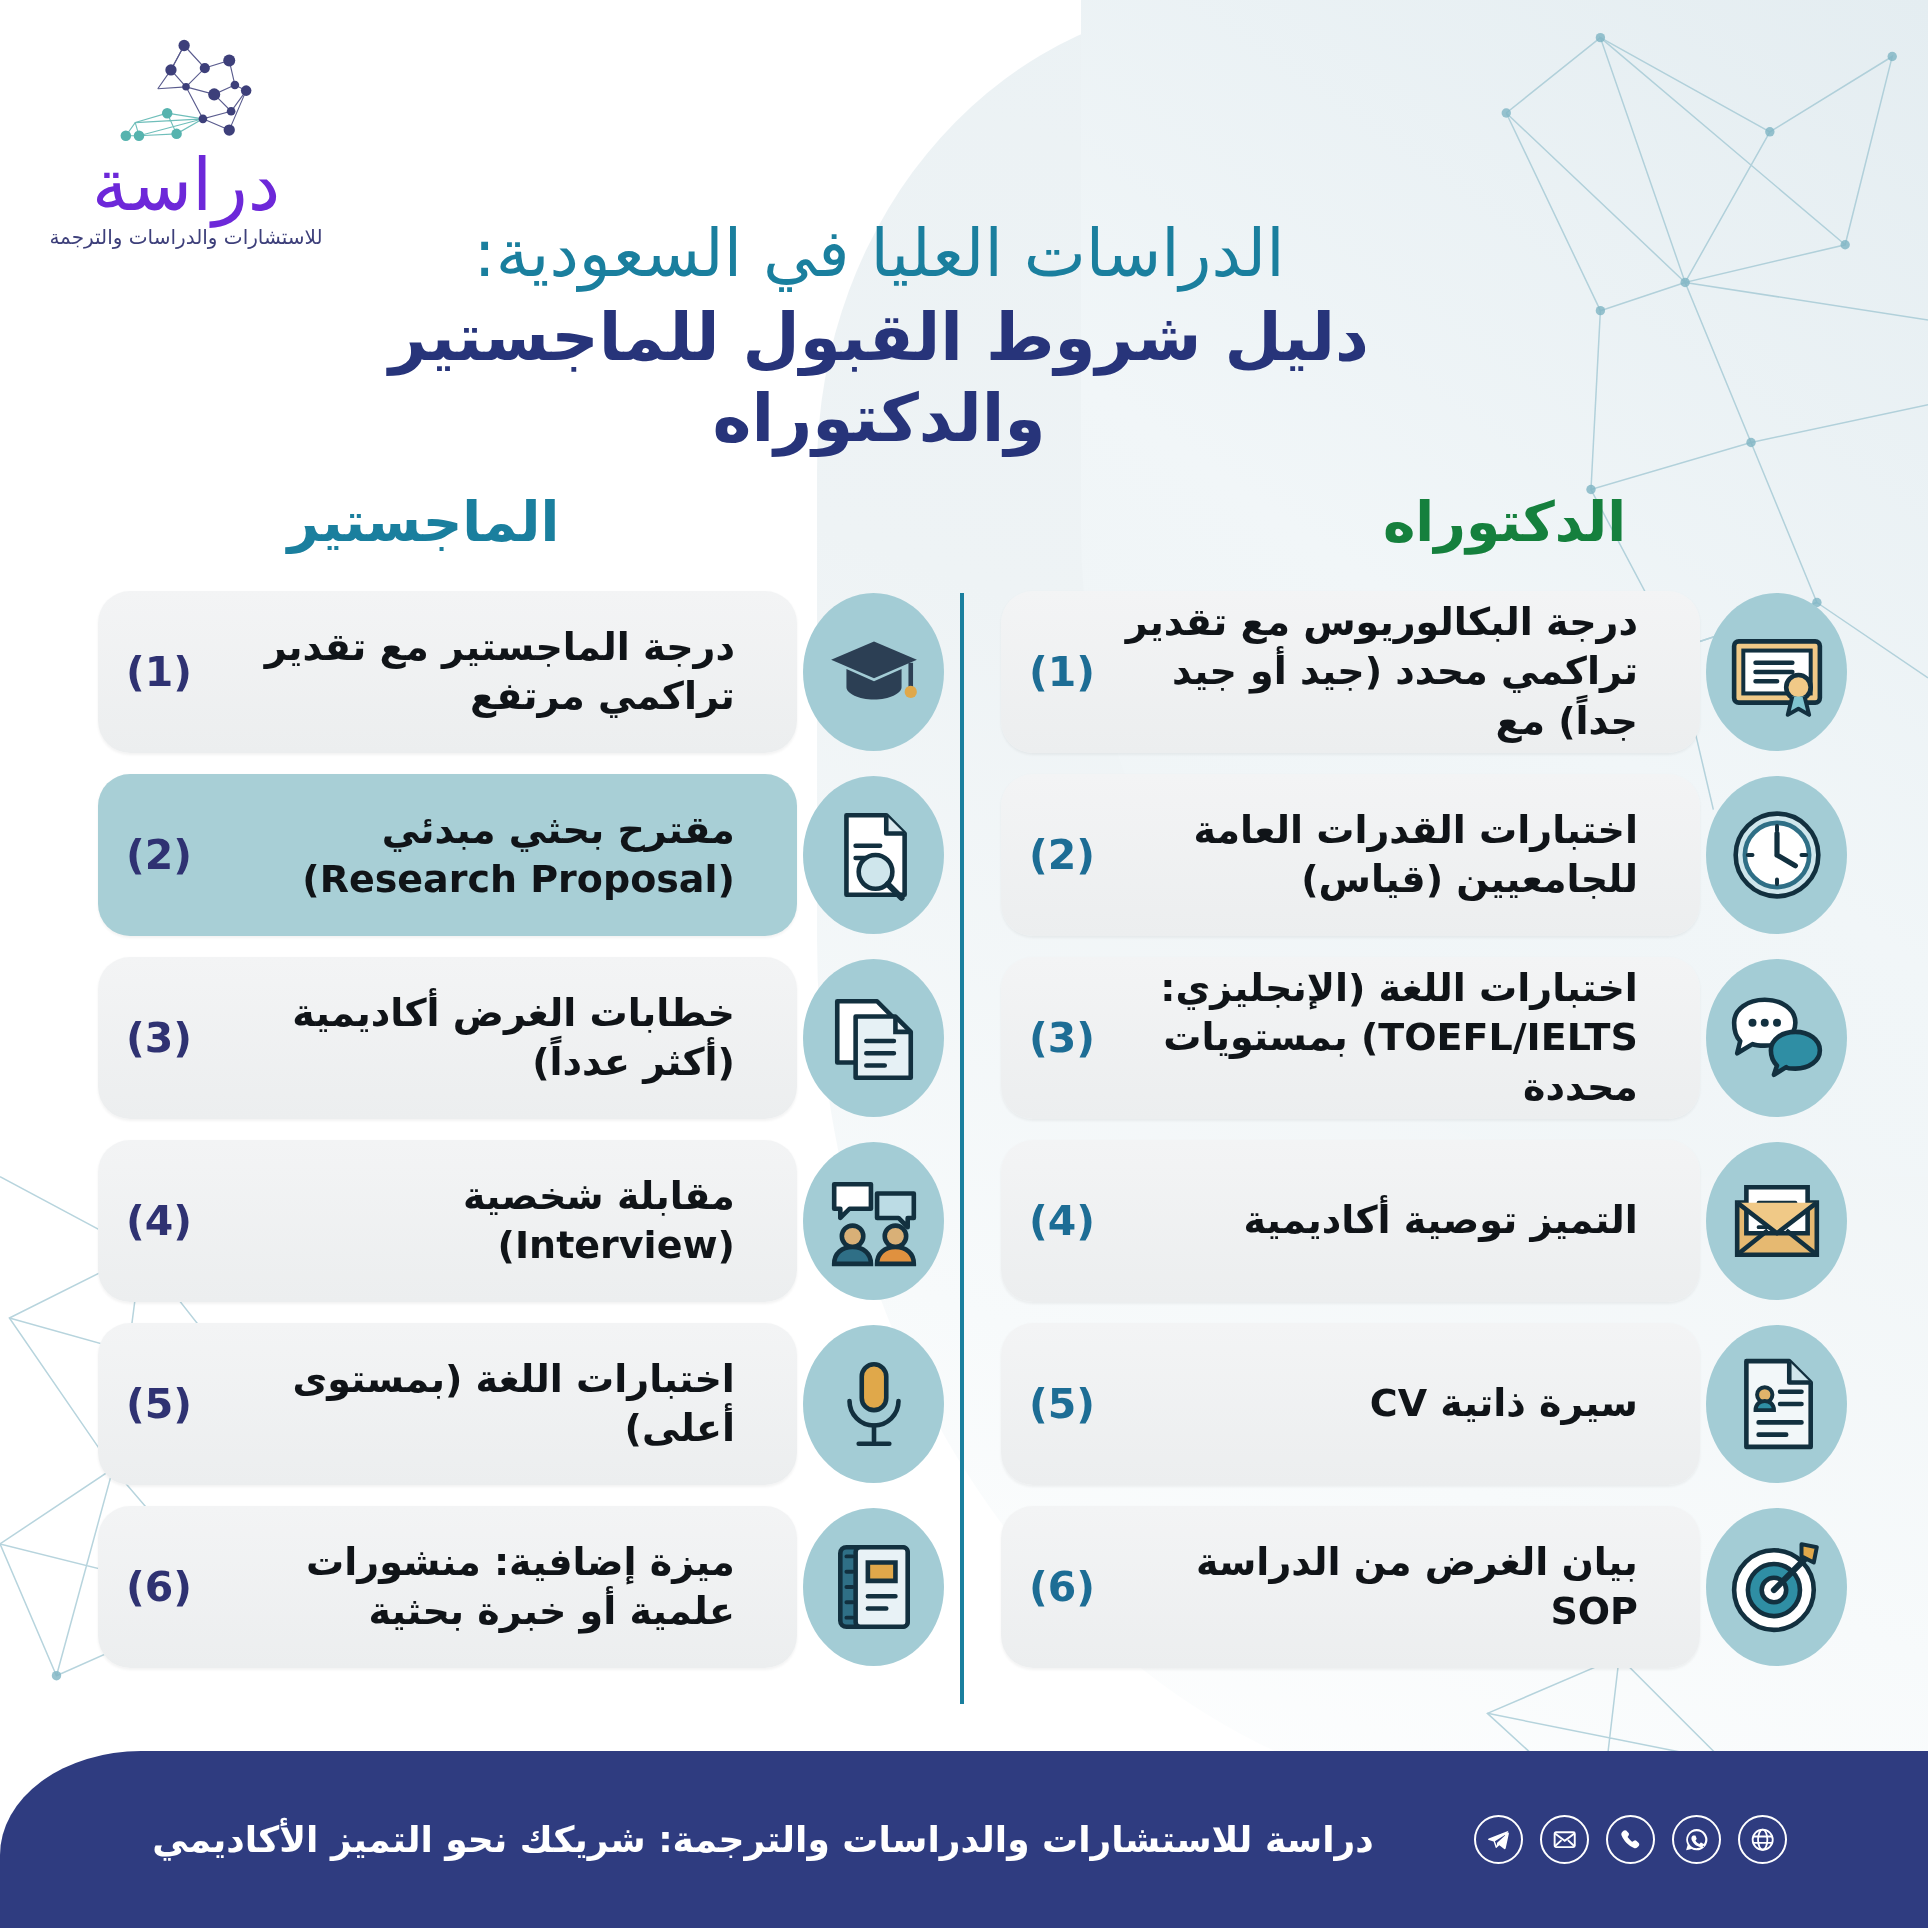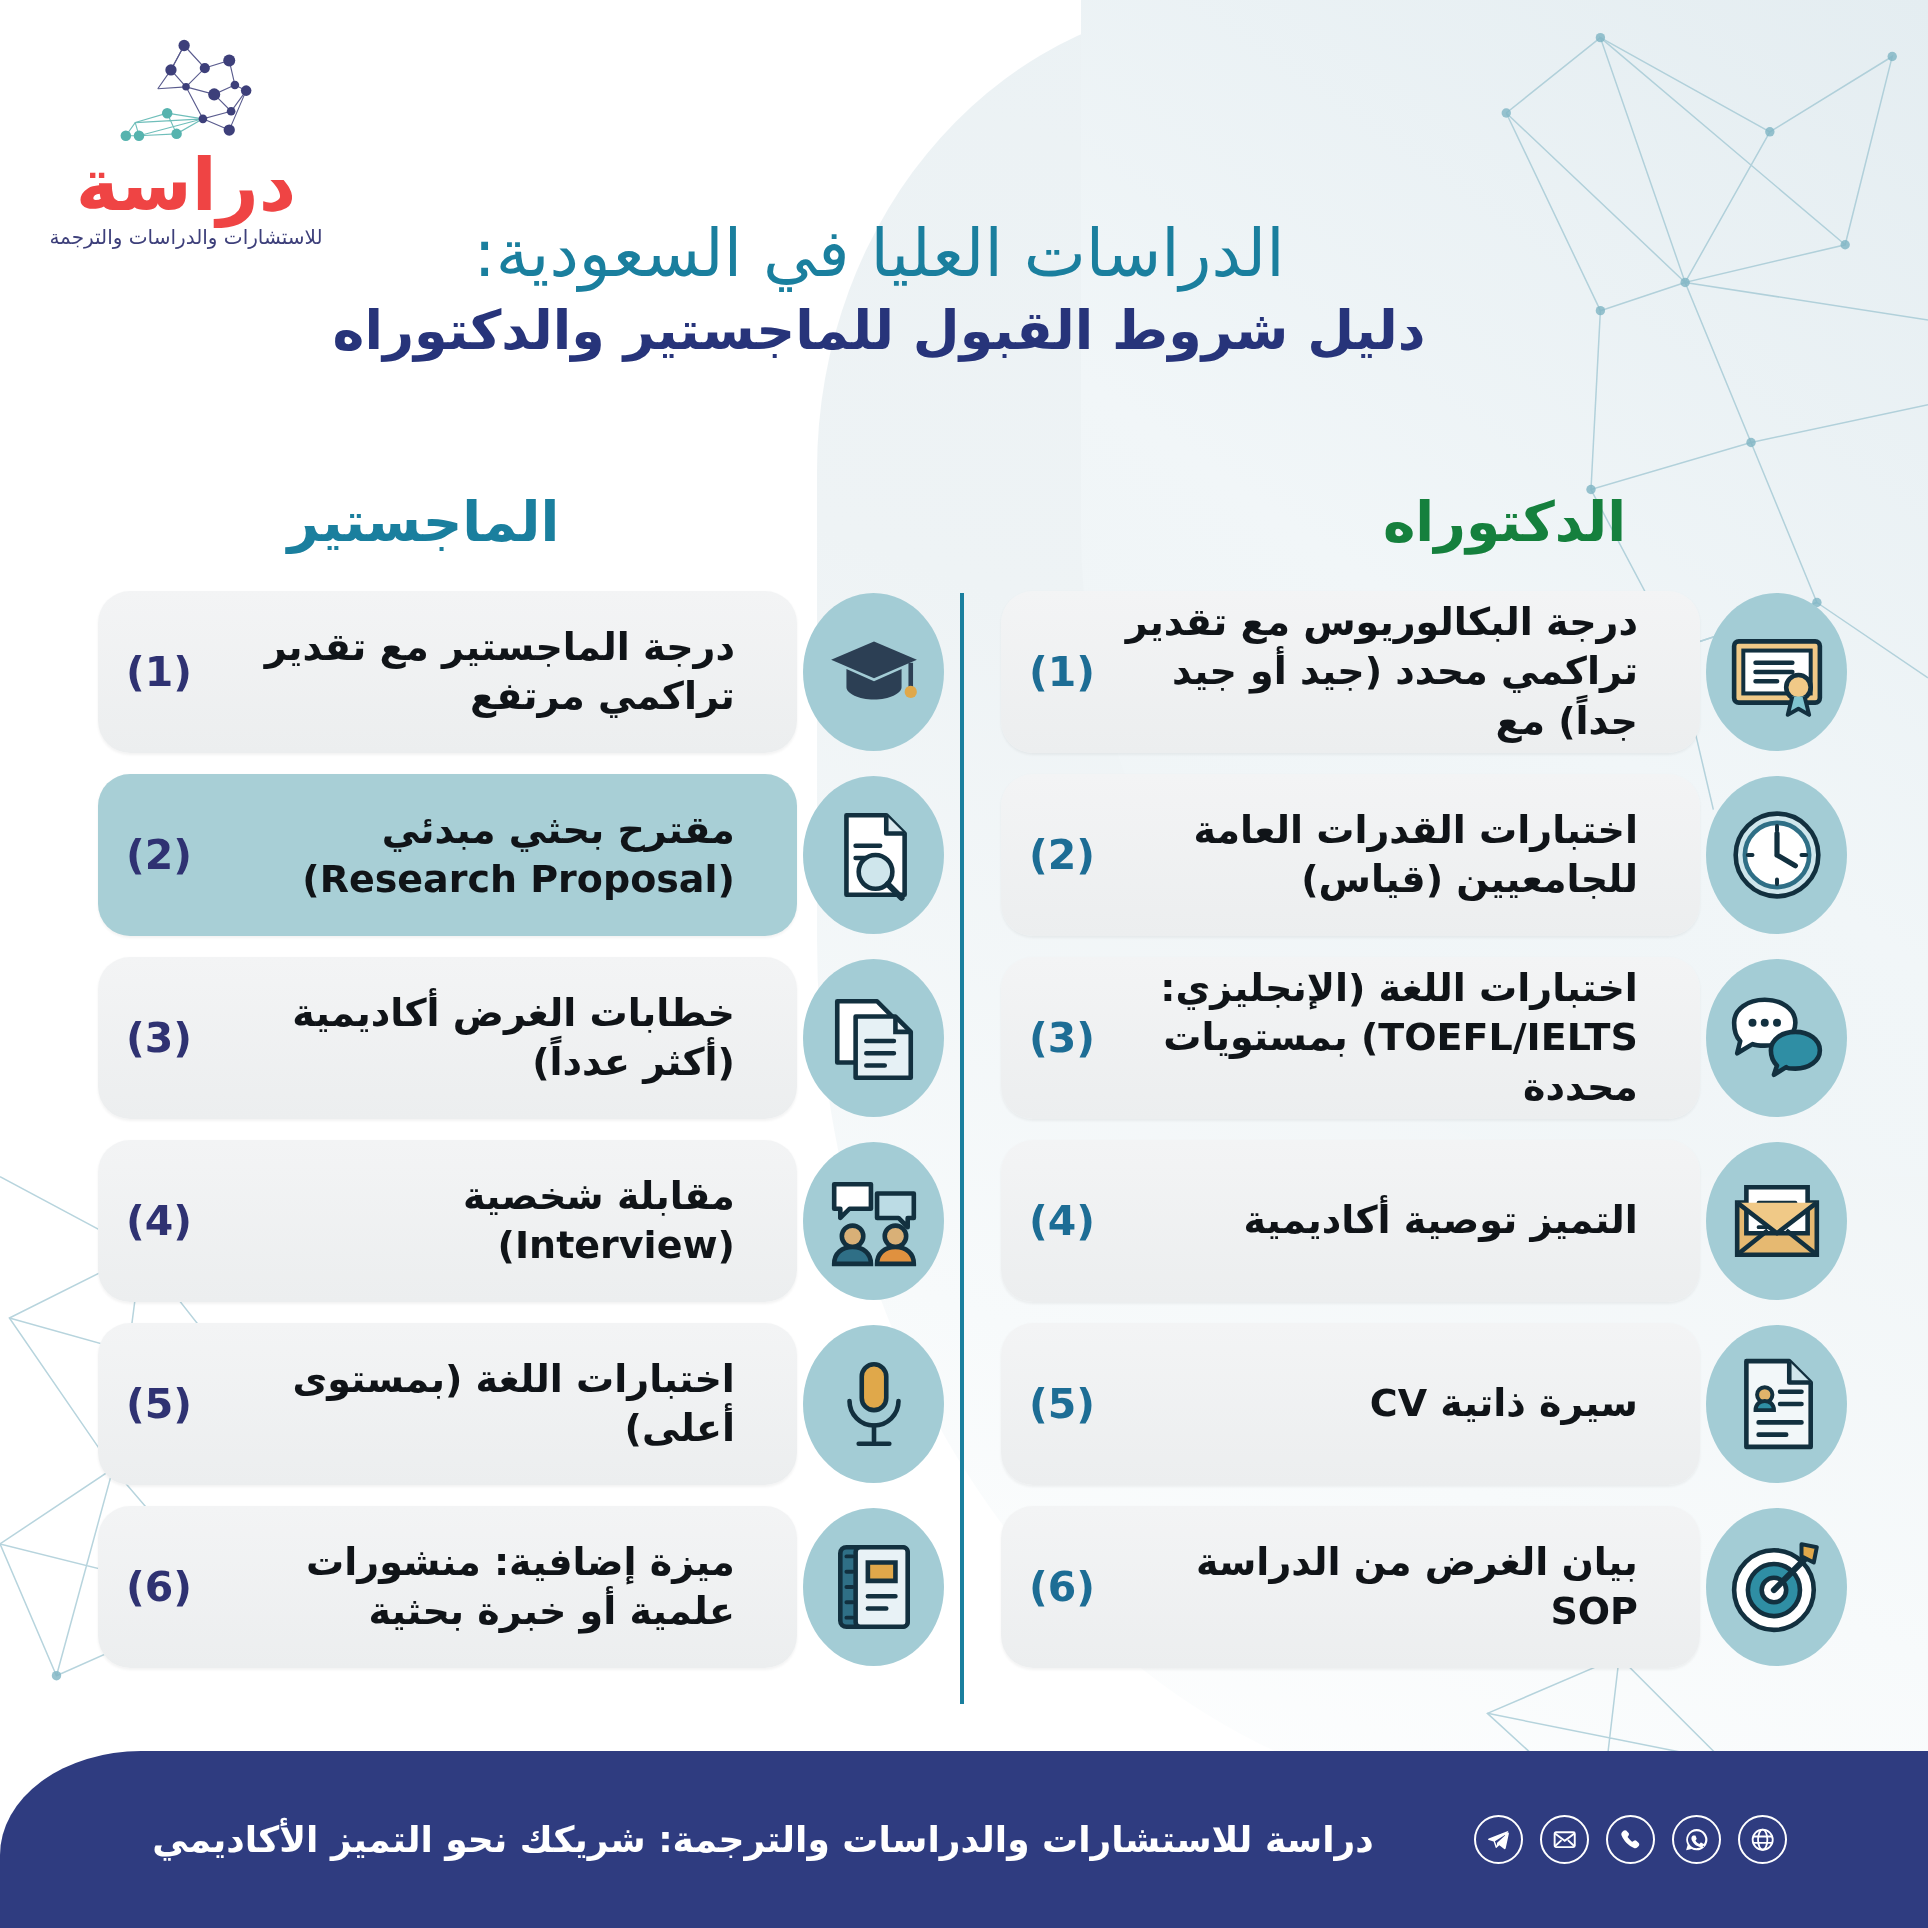--- a/index.html
+++ b/index.html
@@ -54,22 +54,22 @@
   .logo-block {
     position: absolute;
     top: 32px; right: 1601px;
     width: 282px;
     text-align: center;
     z-index: 5;
   }
   .logo-mark { width: 282px; height: 121px; display:block; }
   .logo-word {
     font-size: 73px;
-    font-weight: bold;
-    color: #ef4444;
+    font-weight: normal;
+    color: #6d28d9;
     line-height: .98;
     letter-spacing: -0.9px;
     margin-top: -3.8px;
   }
   .logo-sub {
     font-size: 20px;
     font-weight: normal;
     color: #3d3f7a;
     margin-top: 3.8px;
   }
@@ -82,21 +82,21 @@
     z-index: 6;
   }
   .title-l1 {
     font-size: 66px;
     font-weight: normal;
     color: #1a7f9e;
     line-height: 1.18;
     letter-spacing: -0.9px;
   }
   .title-l2 {
-    font-size: 54px;
+    font-size: 66px;
     font-weight: bold;
     color: #27347a;
     line-height: 1.22;
     letter-spacing: -0.9px;
     margin-top: 5.6px;
   }
 
   
   .col-head {
     position: absolute;

